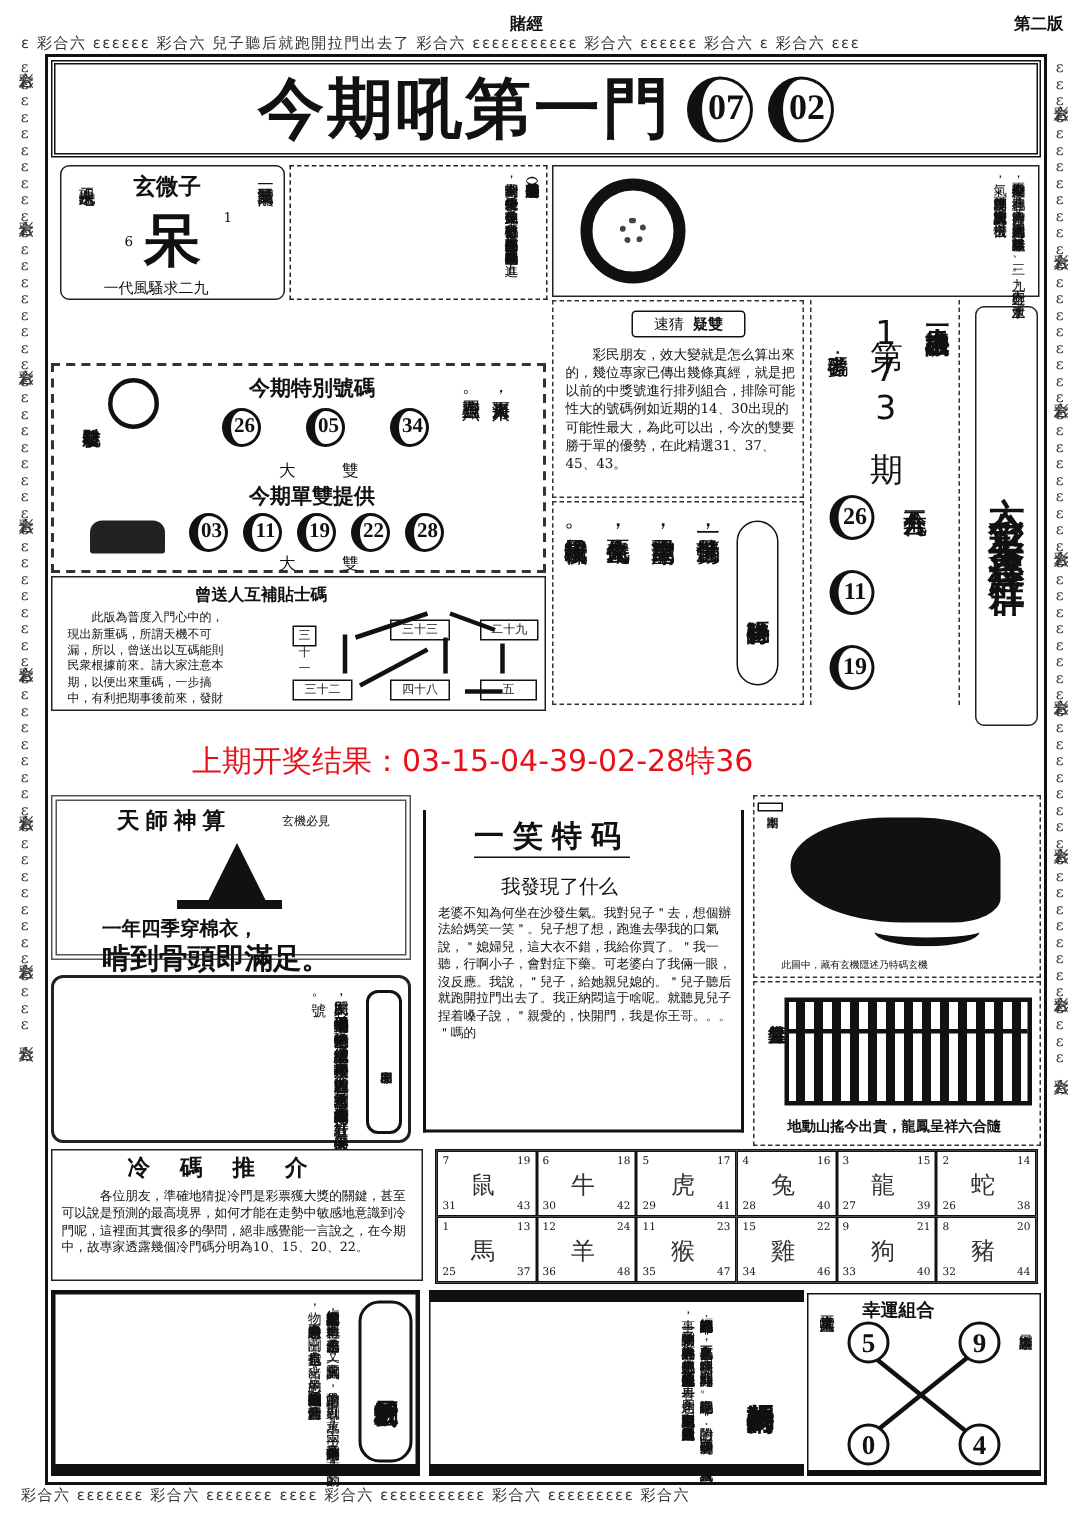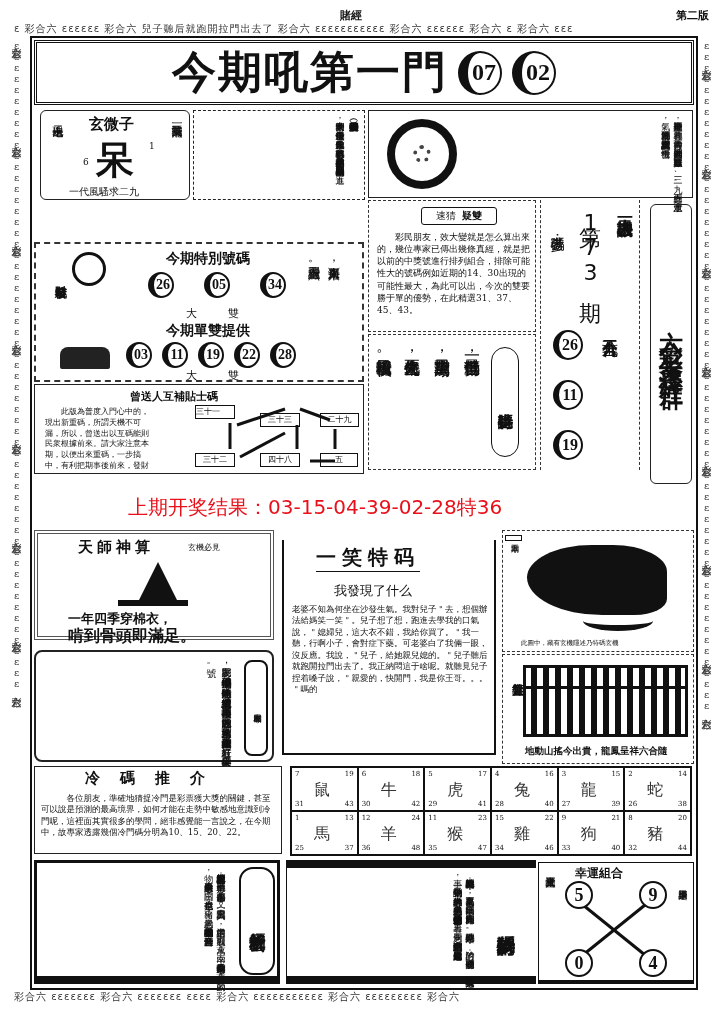--- a/index.html
+++ b/index.html
@@ -125,39 +125,39 @@
     <g stroke="#111" stroke-width="3" fill="none">
       <line x1="195" y1="38" x2="195" y2="64"></line>
       <line x1="202" y1="40" x2="250" y2="24"></line>
       <line x1="265" y1="24" x2="295" y2="35"></line>
       <line x1="205" y1="72" x2="250" y2="48"></line>
       <line x1="262" y1="40" x2="262" y2="64"></line>
       <line x1="300" y1="44" x2="300" y2="64"></line>
       <line x1="275" y1="76" x2="300" y2="76"></line>
     </g>
   </svg>
-  <div class="abs" style="left:160px;top:20px;width:40px;height:14px;border:1px solid #111;font-size:8px;">三十一</div>
+  <div class="abs" style="left:160px;top:32px;width:16px;height:14px;border:1px solid #111;font-size:8px;text-align:center;">三十一</div>
   <div class="abs" style="left:225px;top:28px;width:40px;height:14px;border:1px solid #111;font-size:8px;text-align:center;">三十三</div>
   <div class="abs" style="left:285px;top:28px;width:39px;height:14px;border:1px solid #111;font-size:8px;text-align:center;">二十九</div>
   <div class="abs" style="left:160px;top:68px;width:40px;height:14px;border:1px solid #111;font-size:8px;text-align:center;">三十二</div>
   <div class="abs" style="left:225px;top:68px;width:40px;height:14px;border:1px solid #111;font-size:8px;text-align:center;">四十八</div>
   <div class="abs" style="left:285px;top:68px;width:38px;height:14px;border:1px solid #111;font-size:8px;text-align:center;">五</div>
 </div>
 
 <div class="abs sans" style="left:128px;top:494px;font-size:20px;white-space:nowrap;">
   <span style="color:#e8101a;">上期开奖结果：</span><span style="color:#e8101a;">03-15-04-39-02-28</span><span style="color:#e8101a;">特</span><span style="color:#e8101a;">36</span>
 </div>
 
 <div class="abs" style="left:34px;top:530px;width:240px;height:110px;border:4px double #555;">
   <div class="abs bold" style="left:40px;top:4px;font-size:15px;letter-spacing:4px;">天師神算</div>
   <div class="abs" style="left:150px;top:8px;font-size:8px;">玄機必見</div>
   <div class="abs" style="left:100px;top:28px;width:0;height:0;border-left:20px solid transparent;border-right:20px solid transparent;border-bottom:40px solid #111;"></div>
   <div class="abs" style="left:80px;top:66px;width:70px;height:6px;background:#111;"></div>
   <div class="abs bold" style="left:30px;top:76px;font-size:13px;">一年四季穿棉衣，</div>
-  <div class="abs bold" style="left:30px;top:92px;font-size:16px;">啃到骨頭即滿足。</div>
+  <div class="abs bold" style="left:30px;top:92px;font-size:19px;">啃到骨頭即滿足。</div>
 </div>
 
 <div class="abs" style="left:282px;top:540px;width:214px;height:215px;border-left:2px solid #111;border-right:2px solid #111;border-bottom:2px solid #111;">
   <div class="abs bold" style="left:32px;top:4px;font-size:20px;letter-spacing:6px;border-bottom:1px solid #111;">一笑特码</div>
   <div class="abs" style="left:50px;top:42px;font-size:13px;">我發現了什么</div>
   <div class="abs small" style="left:8px;top:64px;width:198px;font-size:8.5px;">老婆不知為何坐在沙發生氣。我對兒子＂去，想個辦法給媽笑一笑＂。兒子想了想，跑進去學我的口氣說，＂媳婦兒，這大衣不錯，我給你買了。＂我一聽，行啊小子，會對症下藥。可老婆白了我倆一眼，沒反應。我說，＂兒子，給她親兒媳的。＂兒子聽后就跑開拉門出去了。我正納悶這于啥呢。就聽見兒子捏着嗓子說，＂親愛的，快開門，我是你王哥。。。＂嗎的</div>
 </div>
 
 <div class="abs dash" style="left:502px;top:530px;width:192px;height:122px;border-width:1px;">
   <div class="abs vtext" style="left:2px;top:4px;font-size:8px;border:1px solid #111;padding:2px;">本期圖</div>

